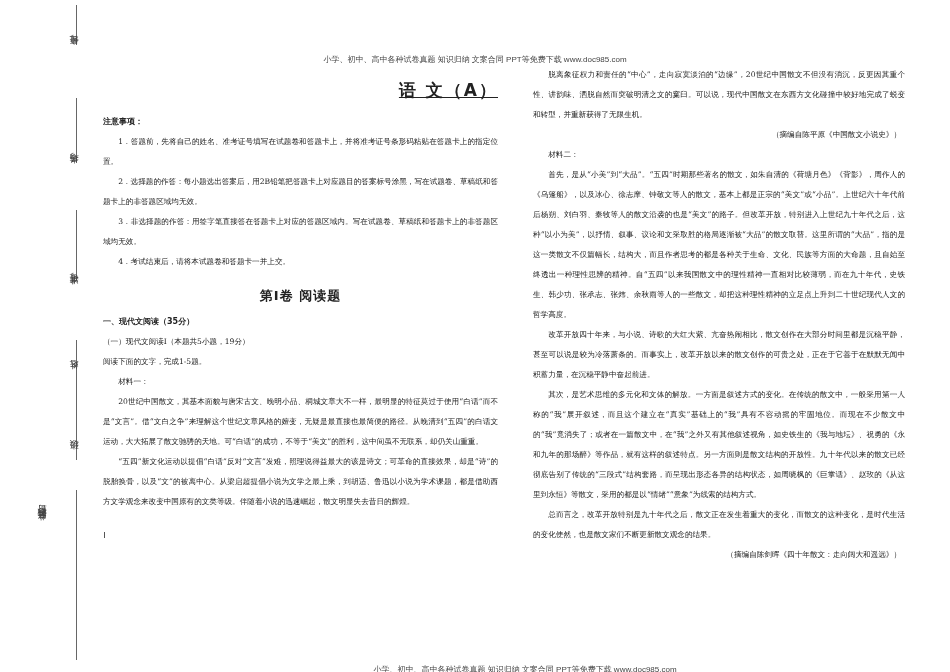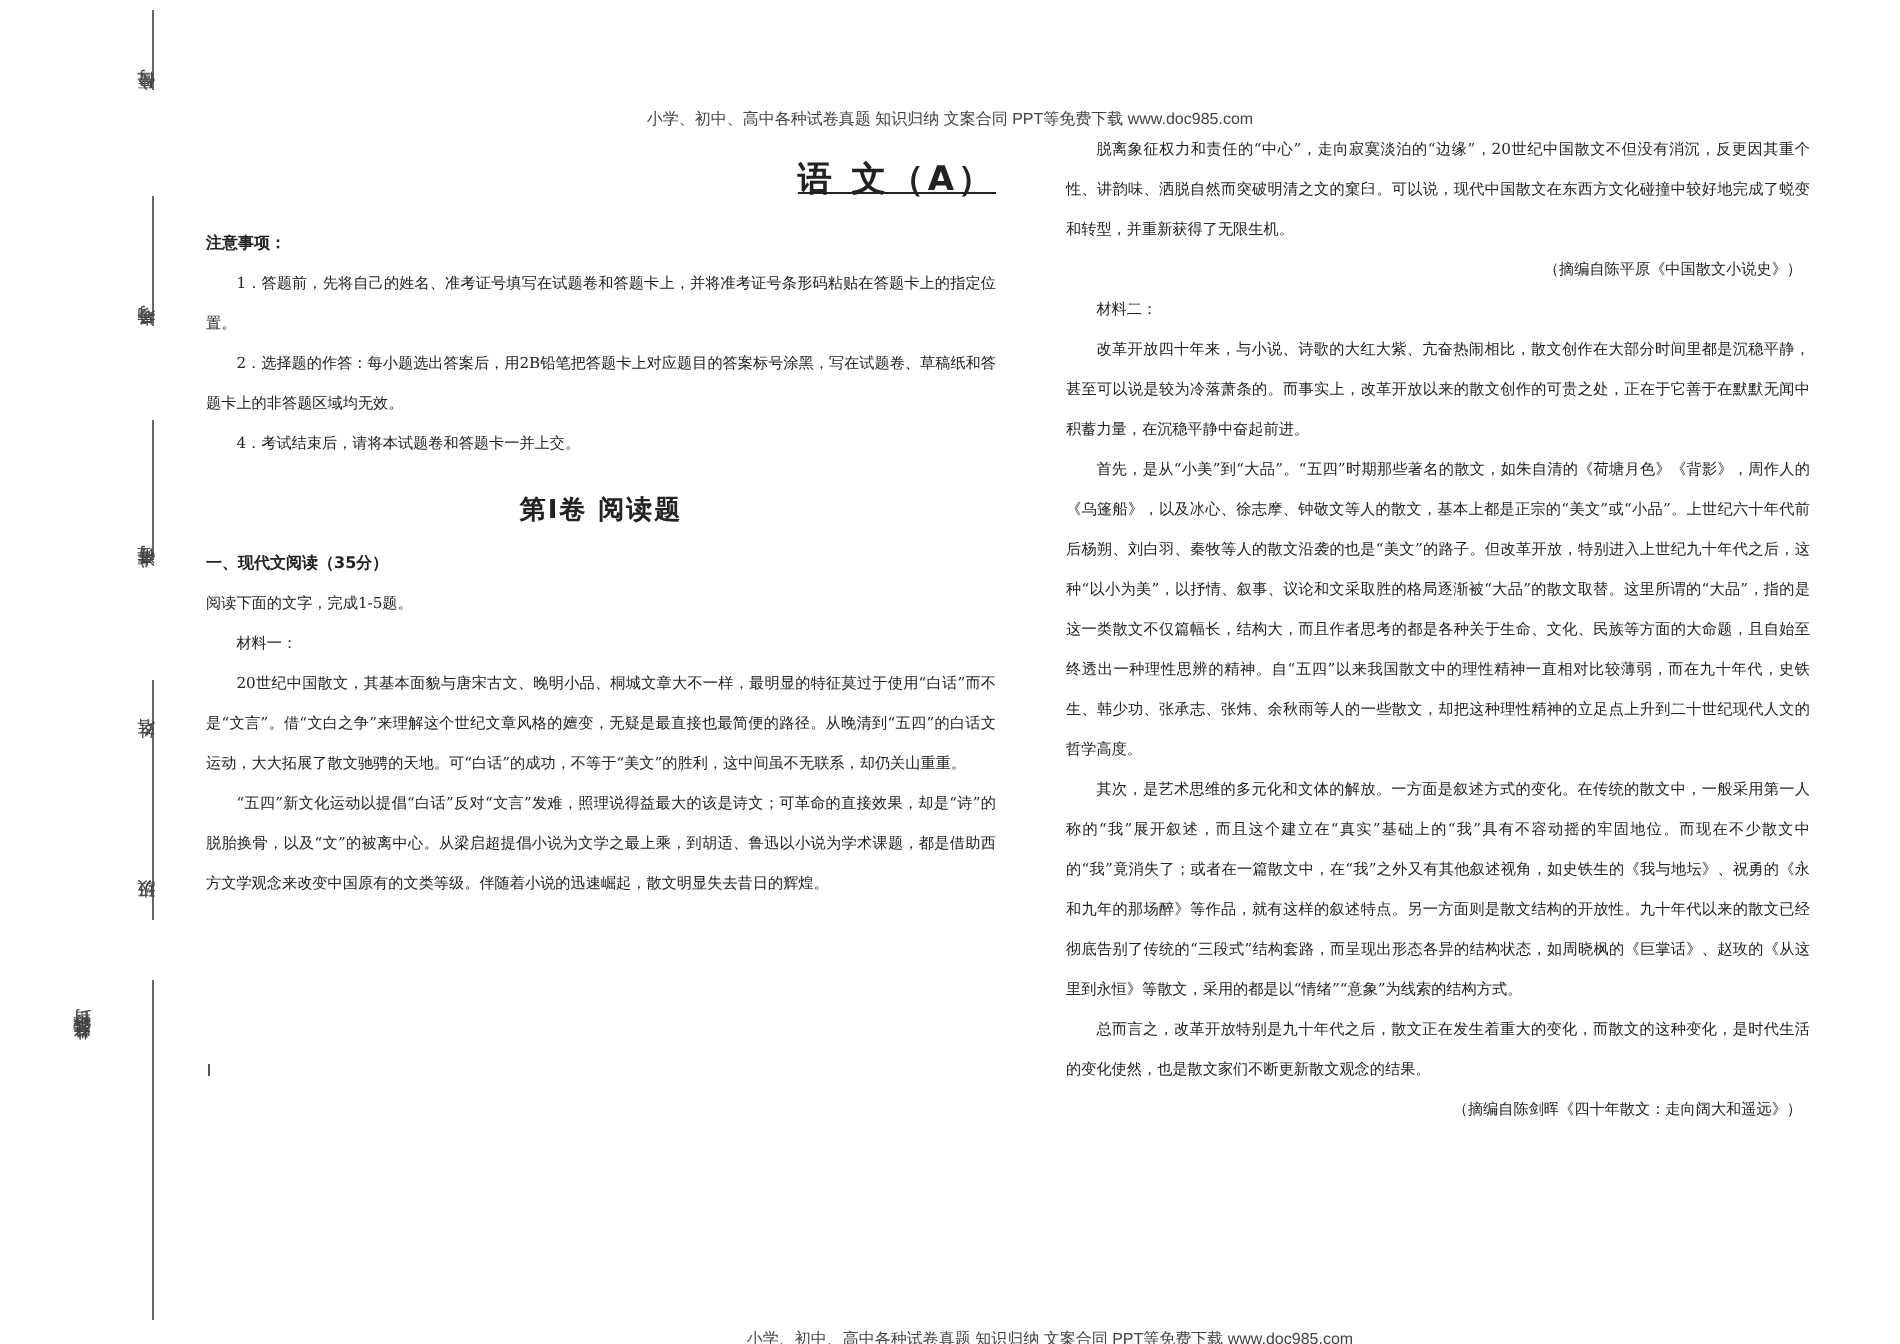--- a/index.html
+++ b/index.html
@@ -61,34 +61,36 @@
   <div class="bind-label" style="top:455px;">班级</div>
   <div class="bind-line" style="top:490px;height:170px;"></div>
   <div class="seal-text">此卷只装订不密封</div>
 </div>
 
 <div class="col col-left">
   <div class="main-title">语 文（A）</div>
   <div class="notice-h">注意事项：</div>
   <p class="p">1．答题前，先将自己的姓名、准考证号填写在试题卷和答题卡上，并将准考证号条形码粘贴在答题卡上的指定位置。</p>
   <p class="p">2．选择题的作答：每小题选出答案后，用2B铅笔把答题卡上对应题目的答案标号涂黑，写在试题卷、草稿纸和答题卡上的非答题区域均无效。</p>
+  <p class="p">3．非选择题的作答：用签字笔直接答在答题卡上对应的答题区域内。写在试题卷、草稿纸和答题卡上的非答题区域均无效。</p>
   <p class="p">4．考试结束后，请将本试题卷和答题卡一并上交。</p>
   <div class="part-title">第Ⅰ卷  阅读题</div>
   <div class="sec-h">一、现代文阅读（35分）</div>
+  <p class="p-noindent">（一）现代文阅读Ⅰ（本题共5小题，19分）</p>
   <p class="p-noindent">阅读下面的文字，完成1-5题。</p>
   <p class="material">材料一：</p>
   <p class="p">20世纪中国散文，其基本面貌与唐宋古文、晚明小品、桐城文章大不一样，最明显的特征莫过于使用“白话”而不是“文言”。借“文白之争”来理解这个世纪文章风格的嬗变，无疑是最直接也最简便的路径。从晚清到“五四”的白话文运动，大大拓展了散文驰骋的天地。可“白话”的成功，不等于“美文”的胜利，这中间虽不无联系，却仍关山重重。</p>
   <p class="p">“五四”新文化运动以提倡“白话”反对“文言”发难，照理说得益最大的该是诗文；可革命的直接效果，却是“诗”的脱胎换骨，以及“文”的被离中心。从梁启超提倡小说为文学之最上乘，到胡适、鲁迅以小说为学术课题，都是借助西方文学观念来改变中国原有的文类等级。伴随着小说的迅速崛起，散文明显失去昔日的辉煌。</p>
 </div>
 <div class="dash-mark"></div>
 
 <div class="col col-right">
   <p class="p">脱离象征权力和责任的“中心”，走向寂寞淡泊的“边缘”，20世纪中国散文不但没有消沉，反更因其重个性、讲韵味、洒脱自然而突破明清之文的窠臼。可以说，现代中国散文在东西方文化碰撞中较好地完成了蜕变和转型，并重新获得了无限生机。</p>
   <p class="source">（摘编自陈平原《中国散文小说史》）</p>
   <p class="material">材料二：</p>
+  <p class="p">首先，是从“小美”到“大品”。“五四”时期那些著名的散文，如朱自清的《荷塘月色》《背影》，周作人的《乌篷船》，以及冰心、徐志摩、钟敬文等人的散文，基本上都是正宗的“美文”或“小品”。上世纪六十年代前后杨朔、刘白羽、秦牧等人的散文沿袭的也是“美文”的路子。但改革开放，特别进入上世纪九十年代之后，这种“以小为美”，以抒情、叙事、议论和文采取胜的格局逐渐被“大品”的散文取替。这里所谓的“大品”，指的是这一类散文不仅篇幅长，结构大，而且作者思考的都是各种关于生命、文化、民族等方面的大命题，且自始至终透出一种理性思辨的精神。自“五四”以来我国散文中的理性精神一直相对比较薄弱，而在九十年代，史铁生、韩少功、张承志、张炜、余秋雨等人的一些散文，却把这种理性精神的立足点上升到二十世纪现代人文的哲学高度。</p>
   <p class="p">改革开放四十年来，与小说、诗歌的大红大紫、亢奋热闹相比，散文创作在大部分时间里都是沉稳平静，甚至可以说是较为冷落萧条的。而事实上，改革开放以来的散文创作的可贵之处，正在于它善于在默默无闻中积蓄力量，在沉稳平静中奋起前进。</p>
-  <p class="p">首先，是从“小美”到“大品”。“五四”时期那些著名的散文，如朱自清的《荷塘月色》《背影》，周作人的《乌篷船》，以及冰心、徐志摩、钟敬文等人的散文，基本上都是正宗的“美文”或“小品”。上世纪六十年代前后杨朔、刘白羽、秦牧等人的散文沿袭的也是“美文”的路子。但改革开放，特别进入上世纪九十年代之后，这种“以小为美”，以抒情、叙事、议论和文采取胜的格局逐渐被“大品”的散文取替。这里所谓的“大品”，指的是这一类散文不仅篇幅长，结构大，而且作者思考的都是各种关于生命、文化、民族等方面的大命题，且自始至终透出一种理性思辨的精神。自“五四”以来我国散文中的理性精神一直相对比较薄弱，而在九十年代，史铁生、韩少功、张承志、张炜、余秋雨等人的一些散文，却把这种理性精神的立足点上升到二十世纪现代人文的哲学高度。</p>
   <p class="p">其次，是艺术思维的多元化和文体的解放。一方面是叙述方式的变化。在传统的散文中，一般采用第一人称的“我”展开叙述，而且这个建立在“真实”基础上的“我”具有不容动摇的牢固地位。而现在不少散文中的“我”竟消失了；或者在一篇散文中，在“我”之外又有其他叙述视角，如史铁生的《我与地坛》、祝勇的《永和九年的那场醉》等作品，就有这样的叙述特点。另一方面则是散文结构的开放性。九十年代以来的散文已经彻底告别了传统的“三段式”结构套路，而呈现出形态各异的结构状态，如周晓枫的《巨掌话》、赵玫的《从这里到永恒》等散文，采用的都是以“情绪”“意象”为线索的结构方式。</p>
   <p class="p">总而言之，改革开放特别是九十年代之后，散文正在发生着重大的变化，而散文的这种变化，是时代生活的变化使然，也是散文家们不断更新散文观念的结果。</p>
   <p class="source">（摘编自陈剑晖《四十年散文：走向阔大和遥远》）</p>
 </div>
 
 <div class="footer-note">小学、初中、高中各种试卷真题 知识归纳 文案合同 PPT等免费下载  www.doc985.com</div>
 
 </body></html>

